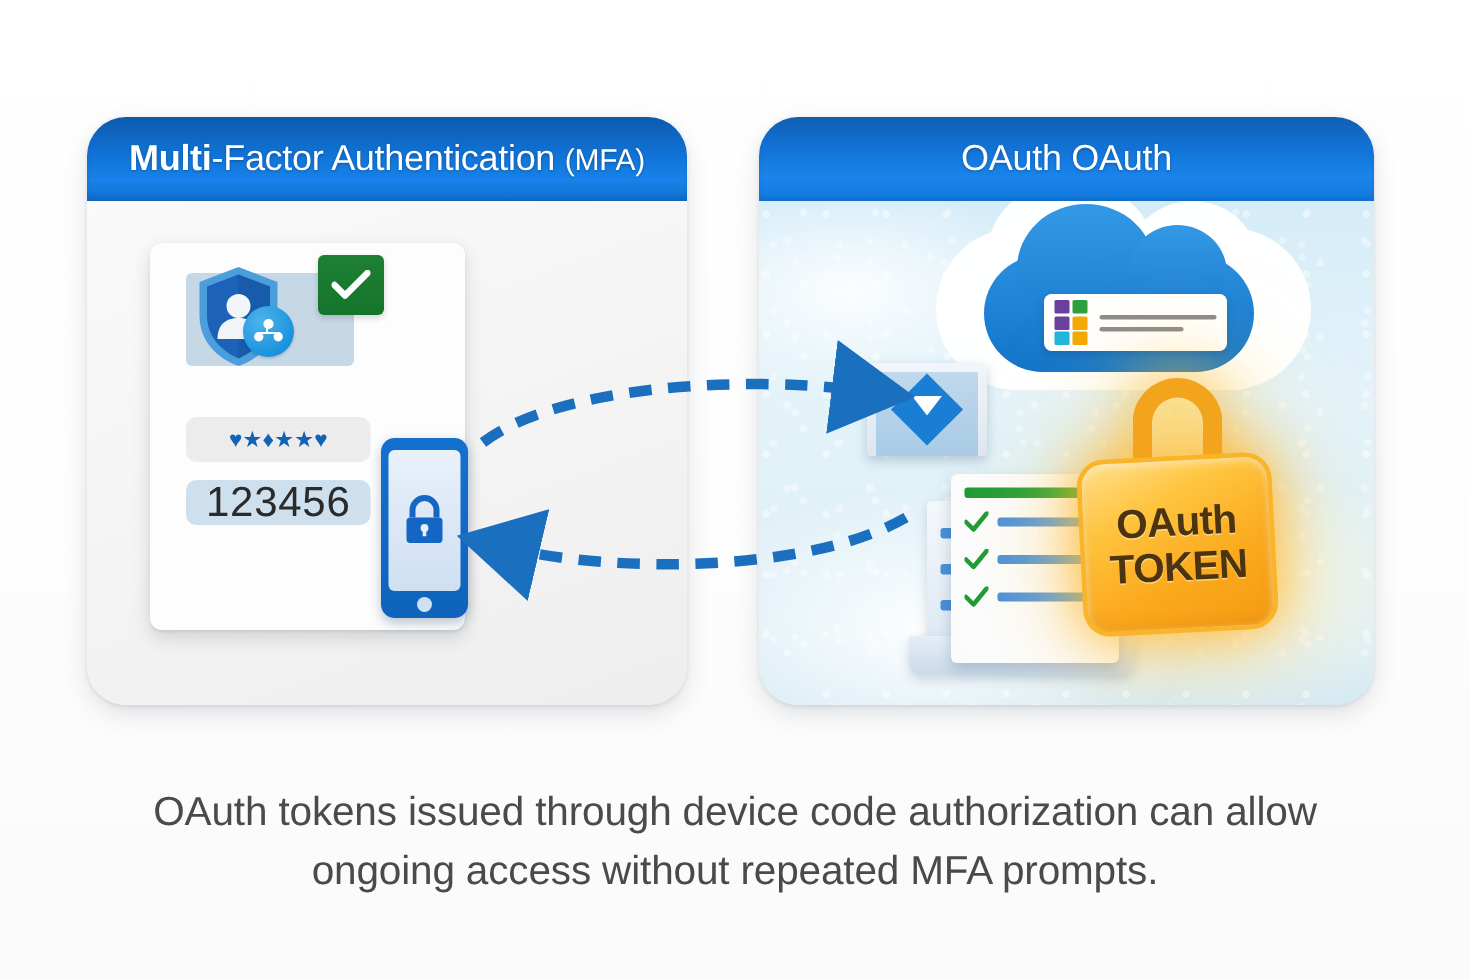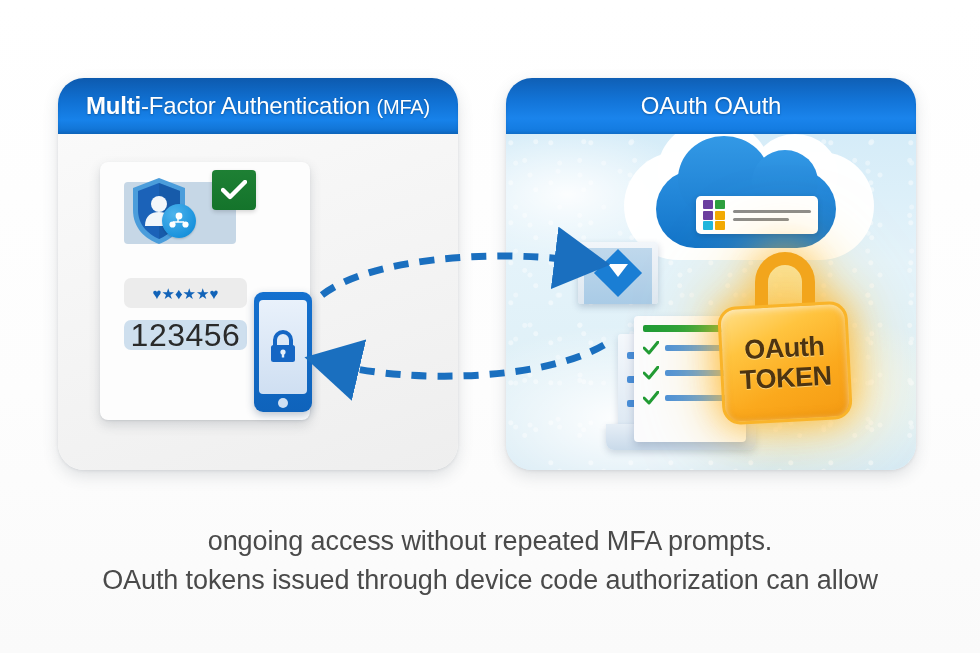--- a/index.html
+++ b/index.html
@@ -149,21 +149,21 @@
     font-size: 15px;
     line-height: 1;
     letter-spacing: 0px;
   }
   .field-code {
     top: 158px;
     background: #cedfee;
   }
   .code-text {
     color: #2a2a2a;
-    font-size: 32px;
+    font-size: 28px;
     letter-spacing: 0.5px;
   }
 
   .phone {
     position: absolute;
     left: 196px;
     top: 158px;
     width: 58px;
     height: 120px;
     background: linear-gradient(180deg, #1470cf 0%, #0f63bb 100%);
@@ -602,17 +602,17 @@
       </marker>
       <marker id="arrL" markerWidth="9" markerHeight="9" refX="2.5" refY="4.5" orient="auto">
         <path d="M0,0 L8,4.5 L0,9 Z" fill="#1a6fbf"></path>
       </marker>
     </defs>
     <path d="M322,295 C370,258 490,250 572,260" stroke="#1a6fbf" stroke-width="7" fill="none" stroke-dasharray="15,11" stroke-linecap="butt" marker-end="url(#arrR)"></path>
     <path d="M604,345 C540,382 410,382 342,366" stroke="#1a6fbf" stroke-width="7" fill="none" stroke-dasharray="15,11" stroke-linecap="butt" marker-end="url(#arrL)"></path>
   </svg>
 
   <div class="caption">
+    <span class="l">OAuth tokens issued through device code authorization can allow</span>
     <span class="l">ongoing access without repeated MFA prompts.</span>
-    <span class="l">OAuth tokens issued through device code authorization can allow</span>
   </div>
 
 </div>
 
 </body></html>

